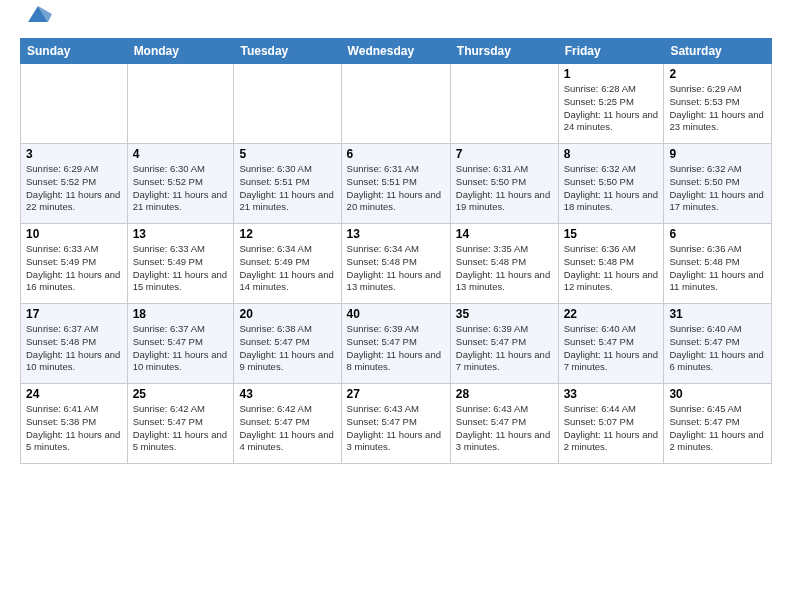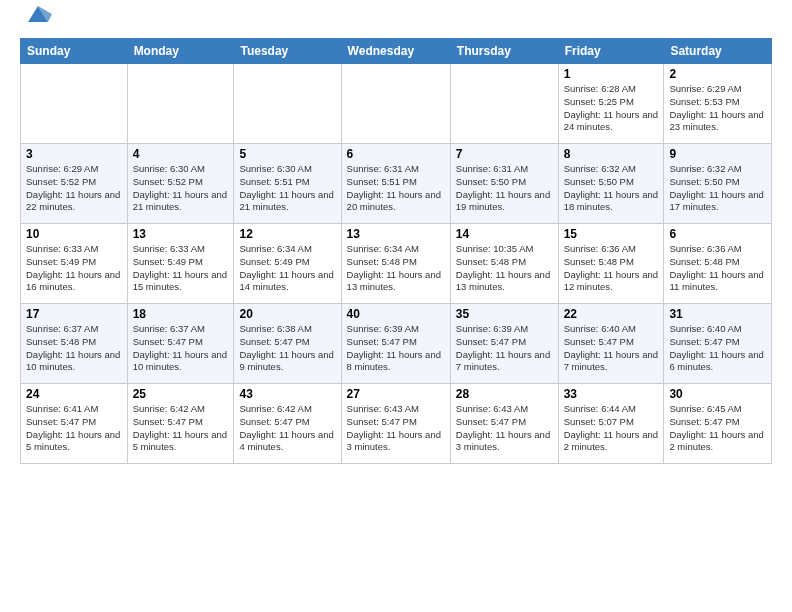--- a/index.html
+++ b/index.html
@@ -212,21 +212,21 @@
 Daylight: 11 hours and 14 minutes.</div>
           </td>
           <td>
             <div class="day-num">13</div>
             <div class="day-info">Sunrise: 6:34 AM
 Sunset: 5:48 PM
 Daylight: 11 hours and 13 minutes.</div>
           </td>
           <td>
             <div class="day-num">14</div>
-            <div class="day-info">Sunrise: 10:35 AM
+            <div class="day-info">Sunrise: 3:35 AM
 Sunset: 5:48 PM
 Daylight: 11 hours and 13 minutes.</div>
           </td>
           <td>
             <div class="day-num">15</div>
             <div class="day-info">Sunrise: 6:36 AM
 Sunset: 5:48 PM
 Daylight: 11 hours and 12 minutes.</div>
           </td>
           <td>
@@ -277,21 +277,21 @@
             <div class="day-num">31</div>
             <div class="day-info">Sunrise: 6:40 AM
 Sunset: 5:47 PM
 Daylight: 11 hours and 6 minutes.</div>
           </td>
         </tr>
         <tr>
           <td>
             <div class="day-num">24</div>
             <div class="day-info">Sunrise: 6:41 AM
-Sunset: 5:47 PM
+Sunset: 5:38 PM
 Daylight: 11 hours and 5 minutes.</div>
           </td>
           <td>
             <div class="day-num">25</div>
             <div class="day-info">Sunrise: 6:42 AM
 Sunset: 5:47 PM
 Daylight: 11 hours and 5 minutes.</div>
           </td>
           <td>
             <div class="day-num">43</div>

